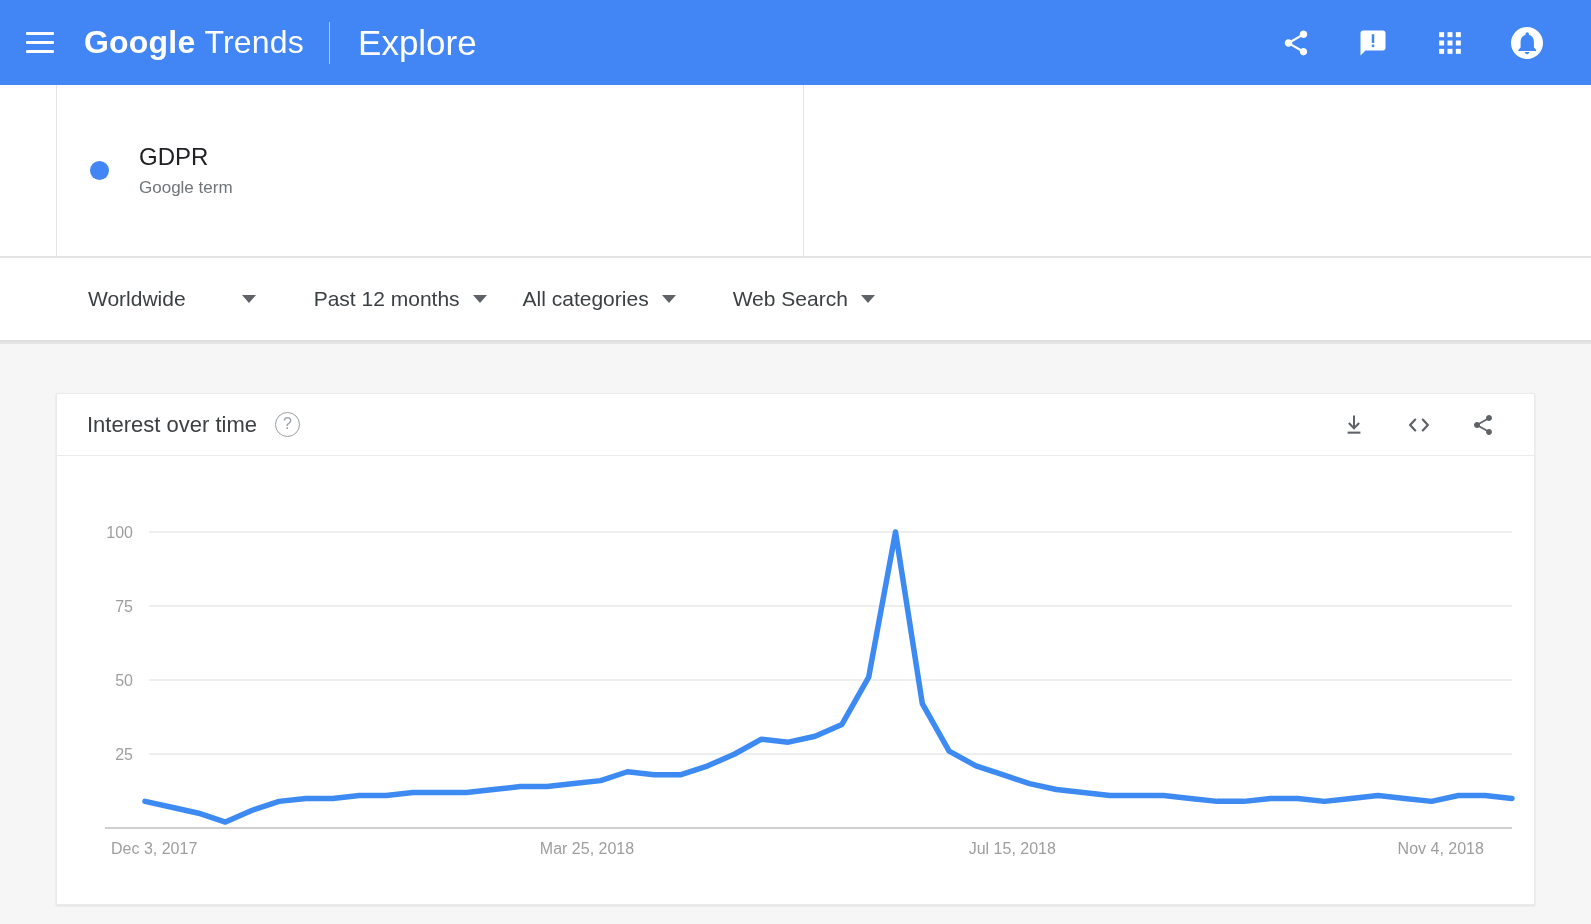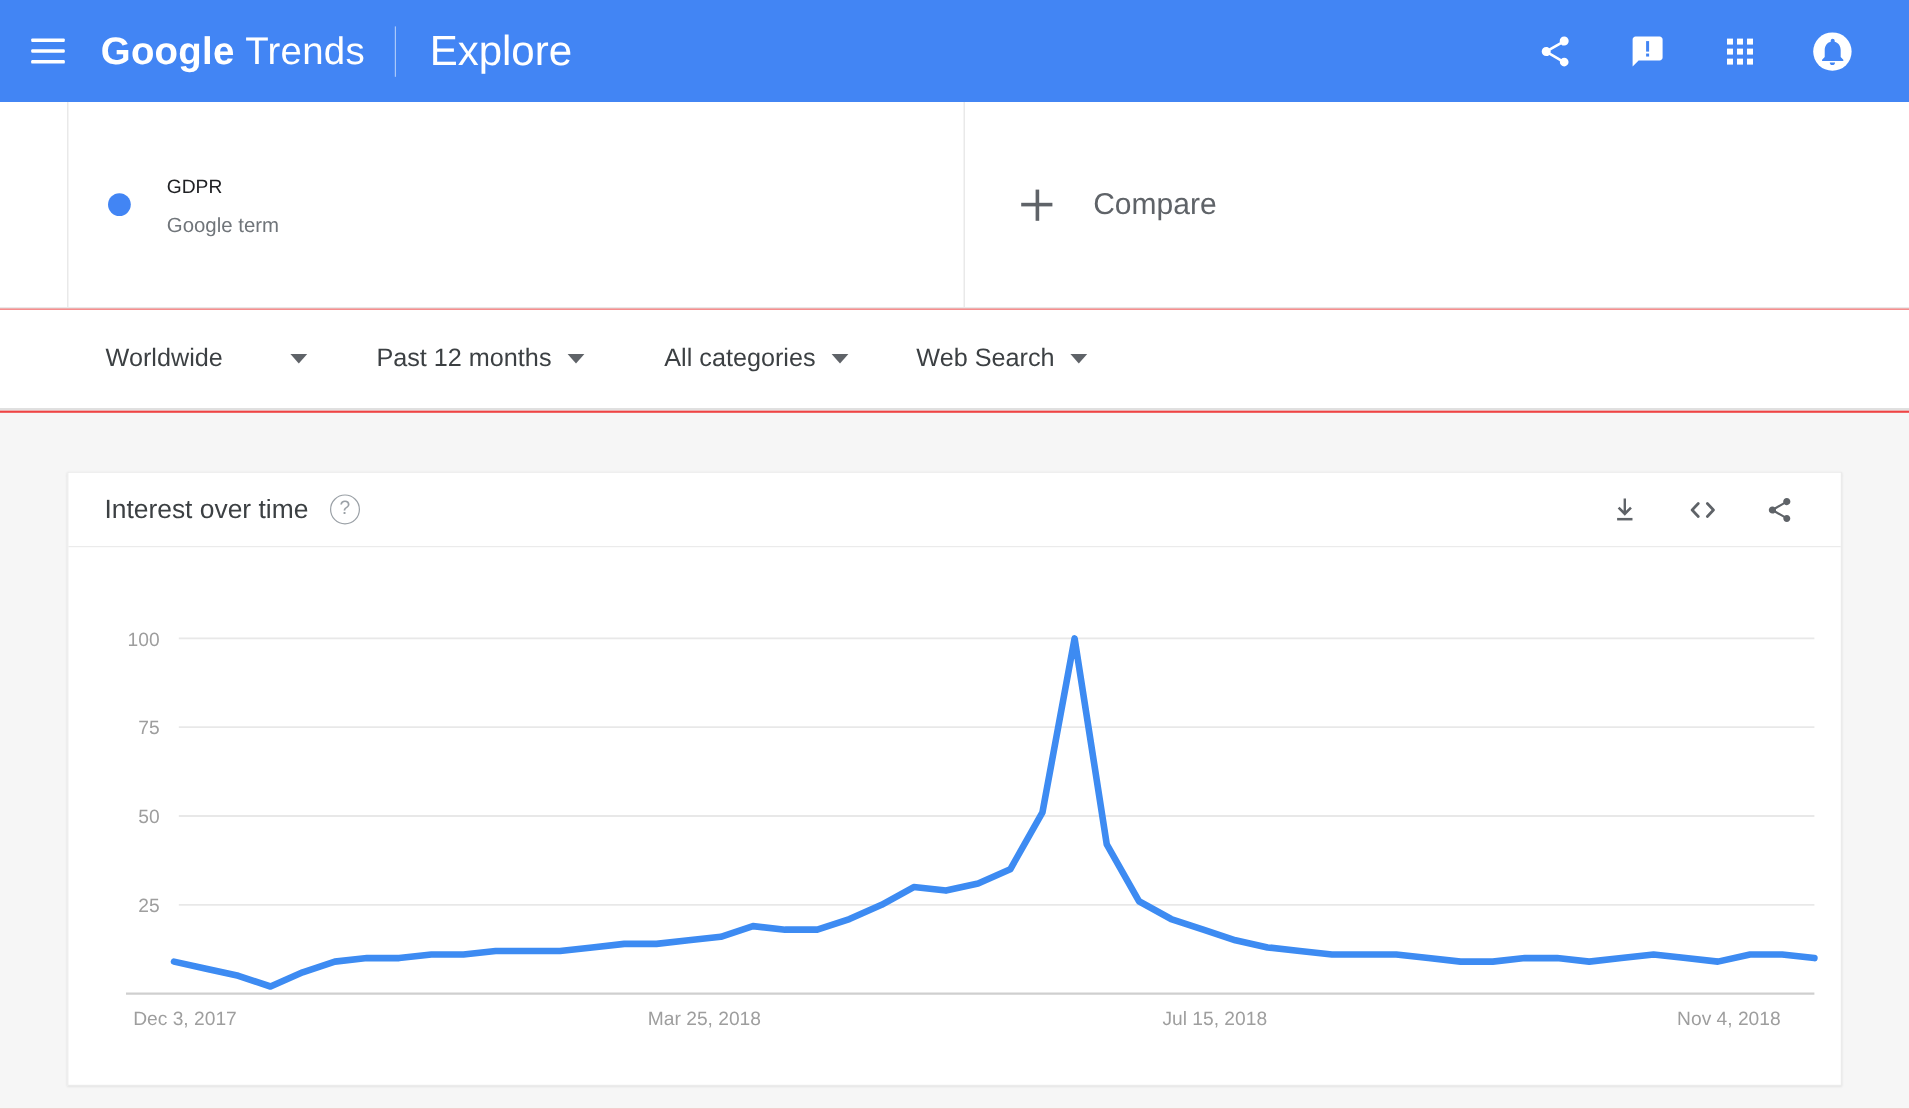--- a/index.html
+++ b/index.html
@@ -4,21 +4,21 @@
 <style>
   * { box-sizing: border-box; }
   html, body {
     margin: 0; padding: 0;
     width: 1591px; height: 924px;
     background: #ffffff;
     font-family: "Liberation Sans", sans-serif;
     overflow: hidden;
   }
 
-  #page { position: relative; width: 1591px; height: 924px; background: #ef4444; }
+  #page { position: relative; width: 1591px; height: 924px; background: #e5e5e5; }
 
   
   .appbar {
     position: absolute; top: 0; left: 0;
     width: 1591px; height: 85px;
     background: #4285f4;
     display: flex; align-items: center;
   }
   .hamburger {
     margin-left: 16px; width: 48px; height: 48px;
@@ -71,21 +71,21 @@
     border-right: 1px solid #e4e4e4;
     display: flex; align-items: center;
     padding-left: 33px;
   }
   .term-dot {
     width: 19px; height: 19px; border-radius: 50%;
     background: #4285f4; flex: 0 0 auto;
   }
   .term-text { margin-left: 30px; }
   .term-title {
-    font-size: 16px; color: #202124; line-height: 30px;
+    font-size: 24px; color: #202124; line-height: 30px;
   }
   .term-sub {
     font-size: 17px; color: #70757a; line-height: 24px; margin-top: 4px;
   }
   .query-compare {
     flex: 1 1 auto;
     display: flex; align-items: center;
     padding-left: 47px;
     cursor: pointer;
   }
@@ -115,21 +115,21 @@
   }
   .filter-label { font-size: 21px; color: #3c4043; }
   .caret {
     width: 0; height: 0; margin-left: 13px;
     border-left: 7px solid transparent;
     border-right: 7px solid transparent;
     border-top: 8px solid #5f6368;
   }
   #filter-0 { margin-left: 88px; gap: 43px; }
   #filter-1 { margin-left: 58px; }
-  #filter-2 { margin-left: 67px; }
+  #filter-2 { margin-left: 36px; }
   #filter-3 { margin-left: 57px; }
 
   
   .body-bg {
     position: absolute; top: 344px; left: 0;
     width: 1591px; height: 580px; background: #f6f6f6;
   }
 
   
   .card {
@@ -237,24 +237,20 @@
   <div class="query-row">
 
     <div class="query-term">
       <div class="term-dot"></div>
       <div class="term-text">
         <div class="term-title">GDPR</div>
         <div class="term-sub">Google term</div>
       </div>
     </div>
 
-    <div class="query-compare">
-      <div class="plus-icon"></div>
-      <div class="compare-label">Compare</div>
-    </div>
 
   </div>
 
   <div class="filter-bar">
 
     <div class="filter-item" id="filter-0">
       <span class="filter-label">Worldwide</span>
       <span class="caret"></span>
     </div>
 

